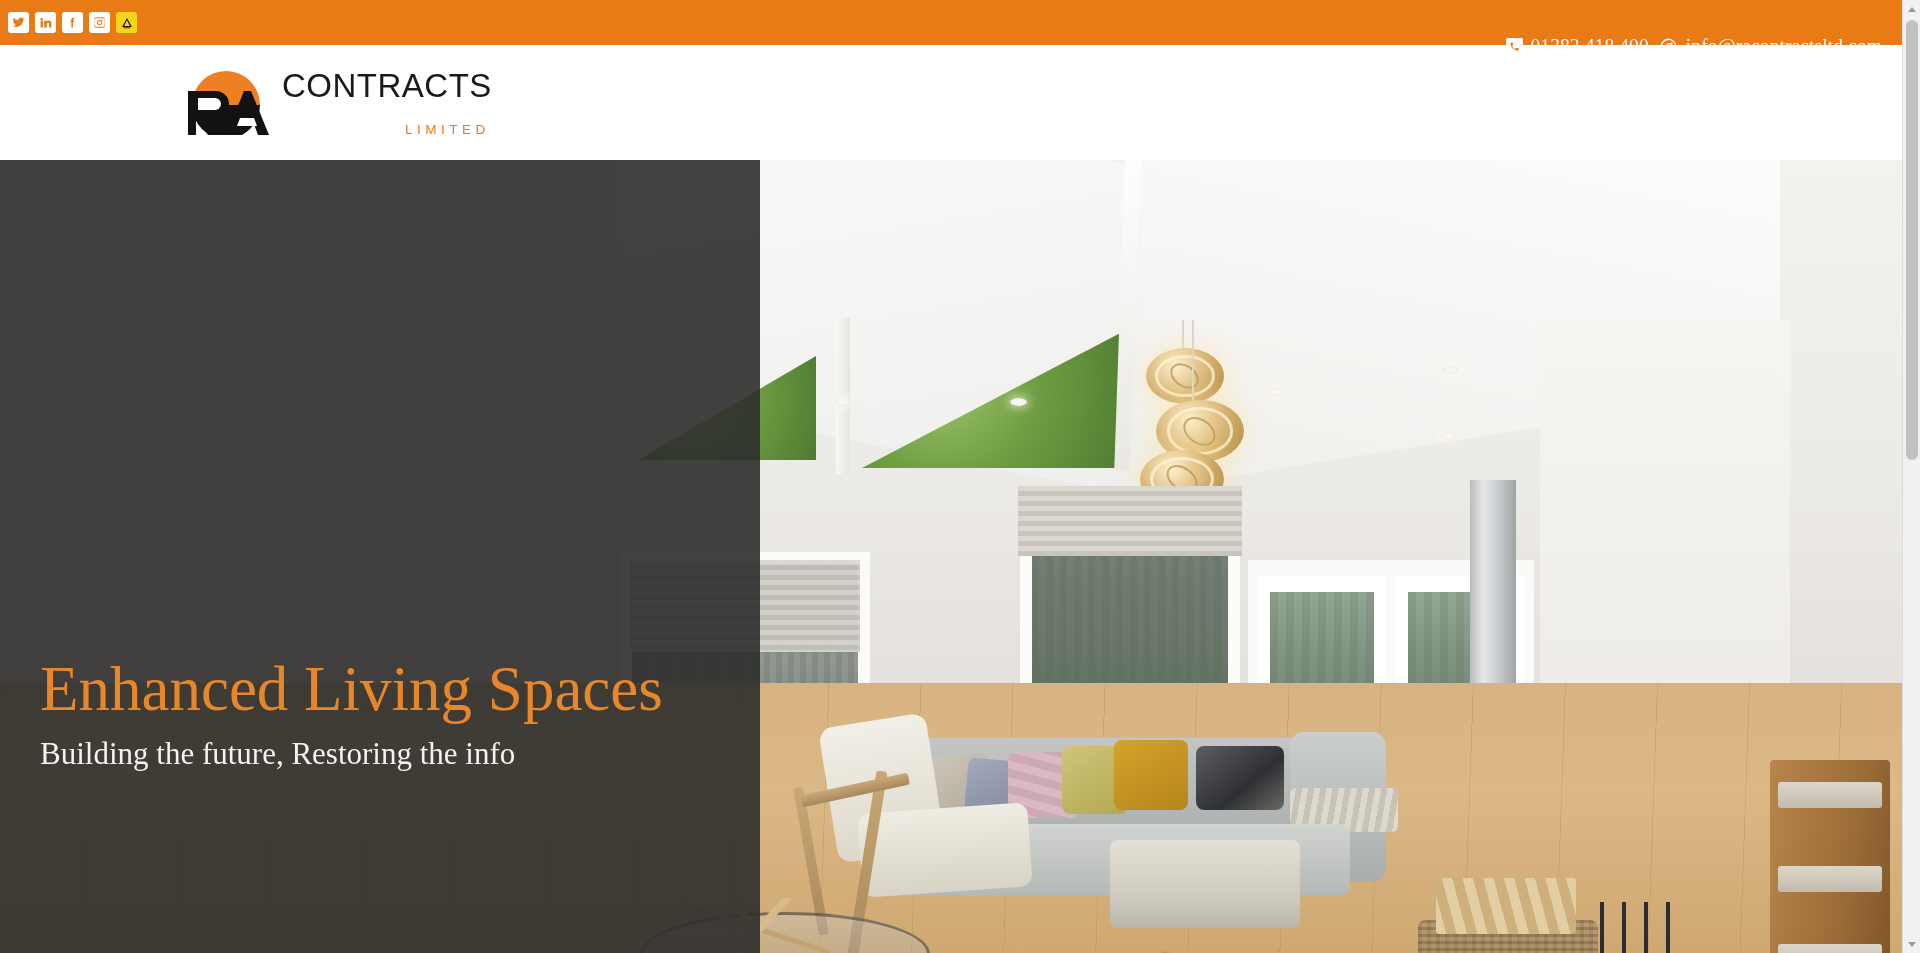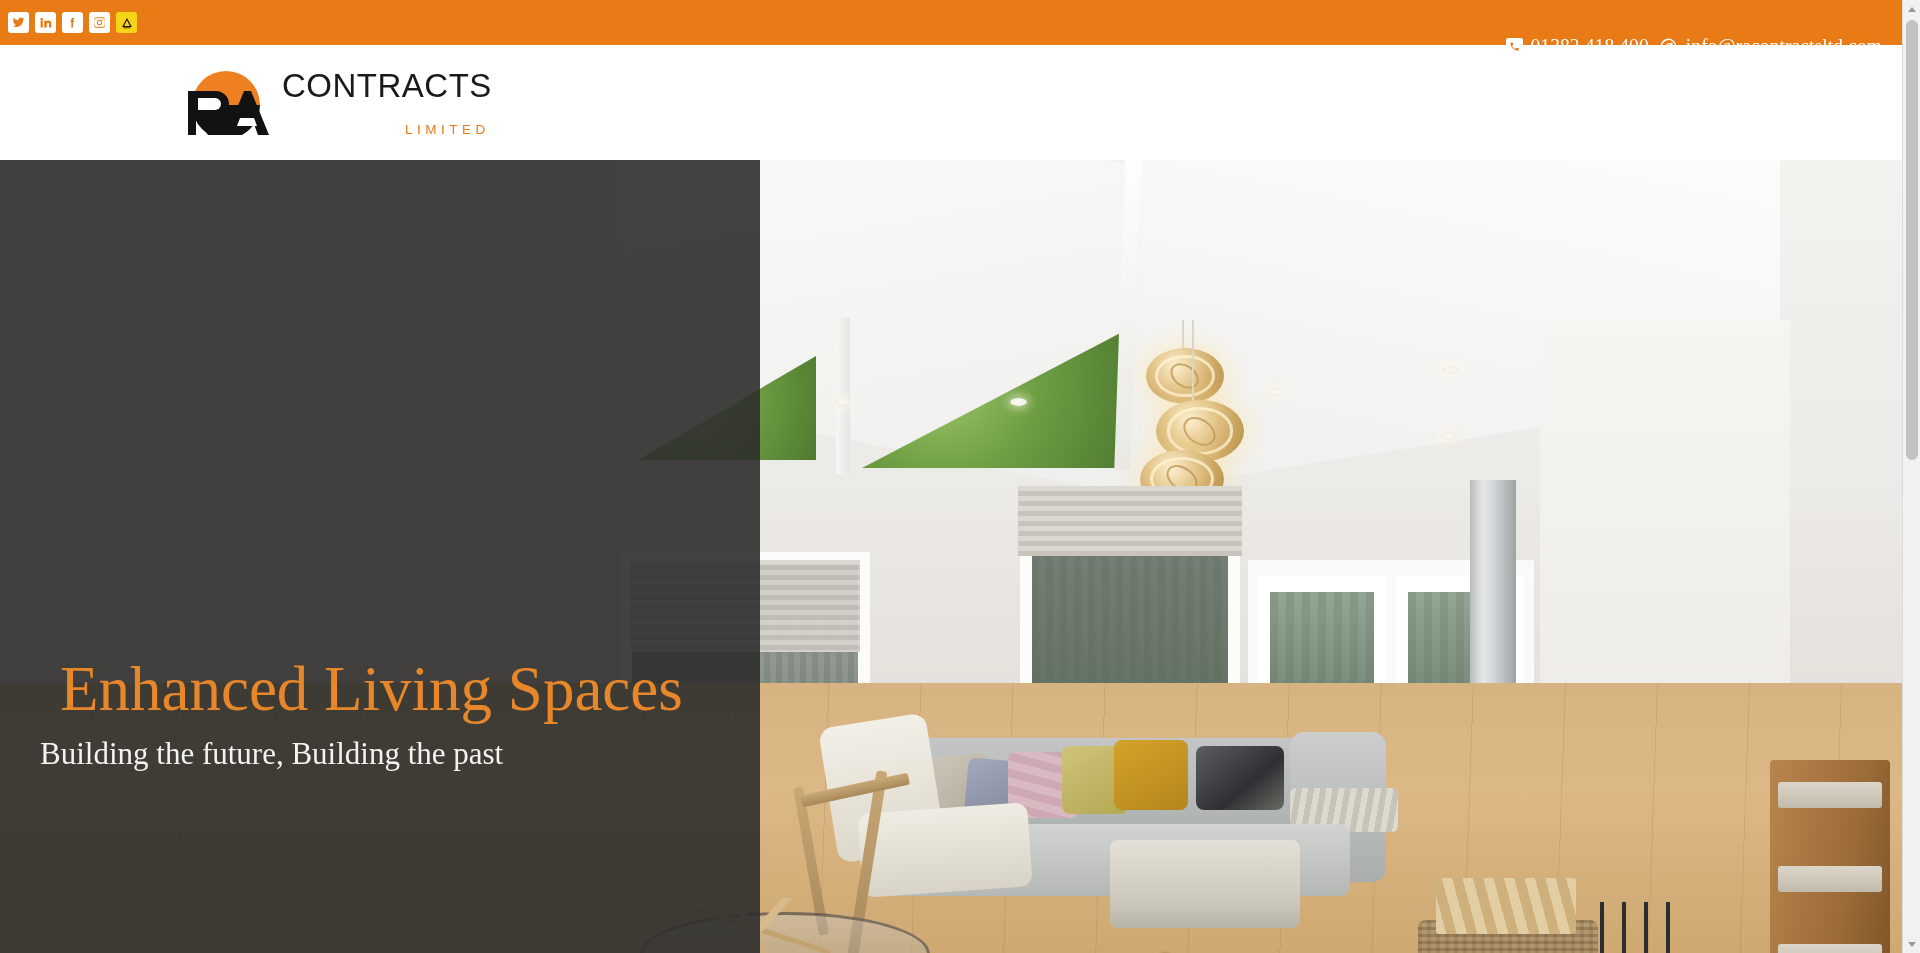--- a/index.html
+++ b/index.html
@@ -378,21 +378,20 @@
     width:700px;
     z-index:5;
   }
   .hero-title {
     font-family:"Liberation Serif", serif;
     font-size:63px;
     line-height:1.05;
     color:#e8862a;
     font-weight:400;
     white-space:nowrap;
-    margin-left:20px;
   }
   .hero-sub {
     margin-top:14px;
     font-family:"Liberation Serif", serif;
     font-size:31px;
     color:#f3f3f1;
     font-weight:400;
     white-space:nowrap;
   }
 
@@ -581,21 +580,21 @@
       <div class="ph wchair-back"></div>
       <div class="ph wchair-slat" style="top:622px;"></div>
       <div class="ph wchair-slat" style="top:706px;"></div>
       <div class="ph wchair-slat" style="top:784px;"></div>
     </div>
 
     <div class="hero-overlay"></div>
 
     <div class="hero-copy">
       <div class="hero-title">Enhanced Living Spaces</div>
-      <div class="hero-sub">Building the future, Building the past</div>
+      <div class="hero-sub">Building the future, Restoring the info</div>
     </div>
   </div>
 
 </div>
 
 <div class="scrollbar">
   <div class="sb-arrow up">
         <i></i>
       </div>
   <div class="sb-thumb"></div>

